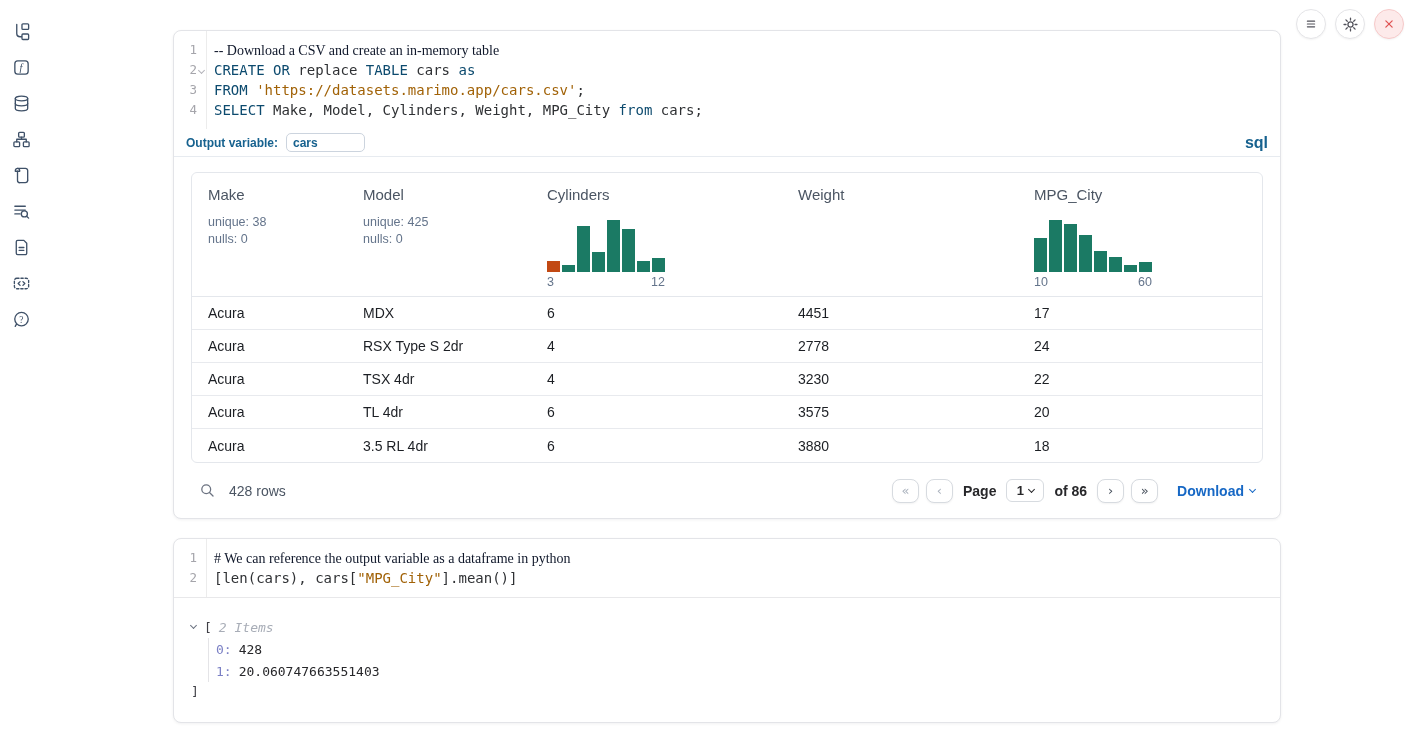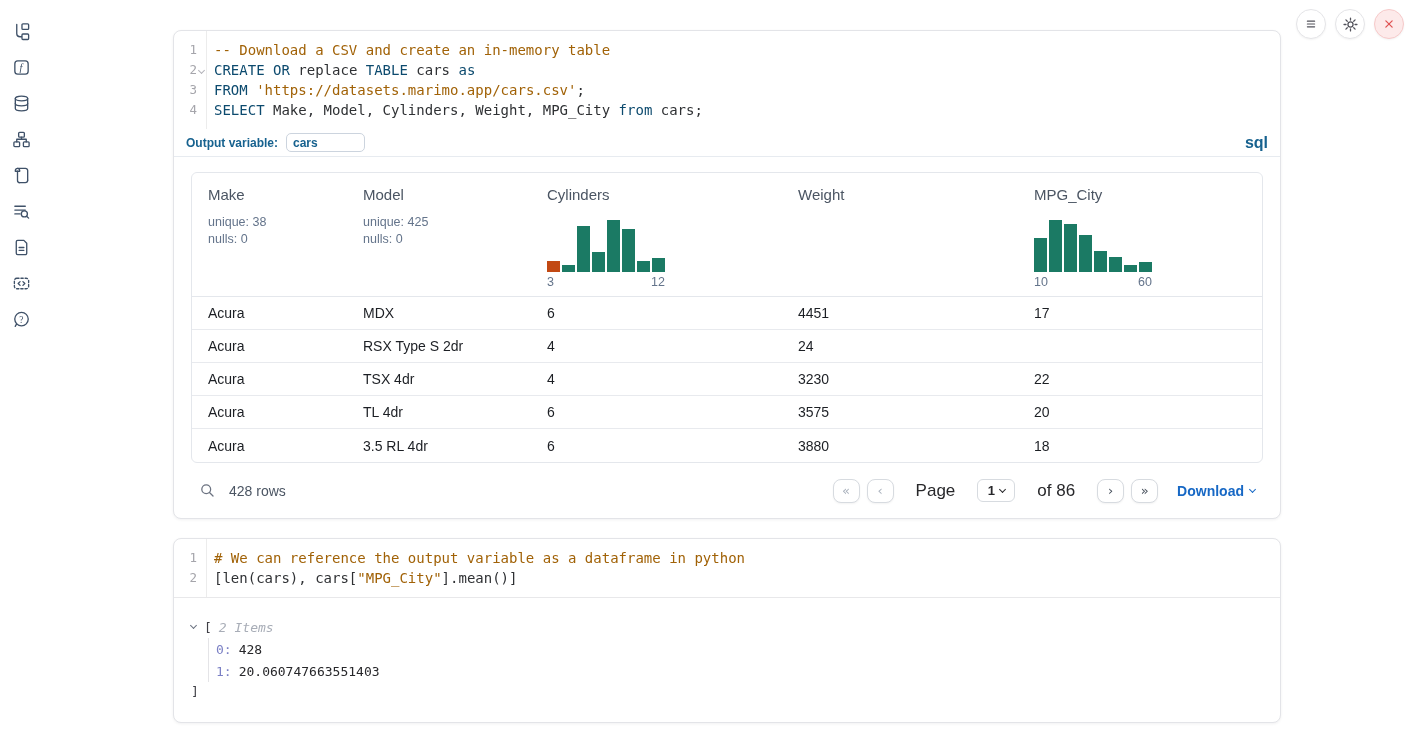--- a/index.html
+++ b/index.html
@@ -28,21 +28,21 @@
   #sql-cell { margin-top:30px; }
   #py-cell  { margin-top:19px; }
 
   .code-area { position:relative; padding:9px 0; }
   .code-area::before { content:""; position:absolute; left:32px; top:0; bottom:0; width:1px; background:#ececec; }
   .code-line { display:flex; height:20px; line-height:20px; font-family:"DejaVu Sans Mono", monospace; font-size:14px; position:relative; }
   .gutter { width:32px; flex:none; text-align:right; padding-right:9px; color:#a5a5ab; font-size:12.5px; font-family:"DejaVu Sans Mono", monospace; }
   .fold { position:absolute; left:25px; top:8px; width:5px; height:5px; border-right:1.3px solid #b3b3ba; border-bottom:1.3px solid #b3b3ba; transform:rotate(45deg); }
   .code-text { padding-left:8px; white-space:pre; }
   .tok-keyword { color:#0c4a6e;margin-top:12px; }
-  .tok-comment { color:#a16207; }
+  .tok-comment { color:#0f172a;font-family:Liberation Serif, serif; }
   .tok-string  { color:#a16207; }
   .tok-plain   { color:#2f3134; }
 
   .outvar-row { height:28px; border-bottom:1px solid #e7ebf0; display:flex; align-items:center; padding:0 12px; }
   .outvar-label { font-size:12px; font-weight:bold; color:#17628f; margin-right:8px; }
   .outvar-input { width:79px; height:19px; border:1px solid #ccd4de; border-radius:5px; padding:0 6px;
                   font-size:12px; font-weight:bold; color:#17628f; font-family:"Liberation Sans", sans-serif; }
   .lang-badge { margin-left:auto; font-size:16px; font-weight:bold; color:#17628f; }
 
   
@@ -64,21 +64,21 @@
 
   .table-footer { height:55px; display:flex; align-items:center; padding:0 25px; }
   .tf-left { display:flex; align-items:center; gap:13px; }
   .tf-left svg { stroke:#6b7280; fill:none; stroke-width:1.5; stroke-linecap:round; }
   .row-count { font-size:14px; color:#4b5563; }
   .tf-right { margin-left:auto; display:flex; align-items:center; gap:7px; }
   .pg-btn { width:27px; height:24px; border:1px solid #d7dbe0; border-radius:8px; background:#fff;
             box-shadow:0 1px 2px rgba(0,0,0,.05); font-size:13px; display:flex; align-items:center;
             justify-content:center; color:#49525e; cursor:pointer; font-family:"DejaVu Sans", sans-serif; }
   .pg-btn.disabled { color:#aab2bd; }
-  .pg-text { font-size:17px; font-weight:normal; color:#27272a; margin:0 15px; }
+  .pg-text { font-size:14px; font-weight:bold; color:#27272a; margin:0 3px; }
   .page-select { min-width:38px; height:23px; border:1px solid #d7dbe0; border-radius:6px; background:#fff;
                  display:flex; align-items:center; justify-content:center; gap:5px; font-size:13px;
                  font-weight:bold; color:#27272a; padding:0 6px; cursor:pointer; }
   .chev { width:5px; height:5px; border-right:1.5px solid currentColor; border-bottom:1.5px solid currentColor;
           transform:rotate(45deg); display:inline-block; margin-top:-3px; }
   .download { margin-left:12px; display:flex; align-items:center; gap:6px; color:#1768c5;
               font-size:14px; font-weight:bold; cursor:pointer; }
   .download .chev { border-color:#1768c5; }
 
   
@@ -275,20 +275,21 @@
               <div class="td">Acura</div>
               <div class="td">MDX</div>
               <div class="td">6</div>
               <div class="td">4451</div>
               <div class="td">17</div>
             </div>
             <div class="tr grid5">
               <div class="td">Acura</div>
               <div class="td">RSX Type S 2dr</div>
               <div class="td">4</div>
+              <div class="td">2778</div>
               <div class="td">24</div>
             </div>
             <div class="tr grid5">
               <div class="td">Acura</div>
               <div class="td">TSX 4dr</div>
               <div class="td">4</div>
               <div class="td">3230</div>
               <div class="td">22</div>
             </div>
             <div class="tr grid5">

